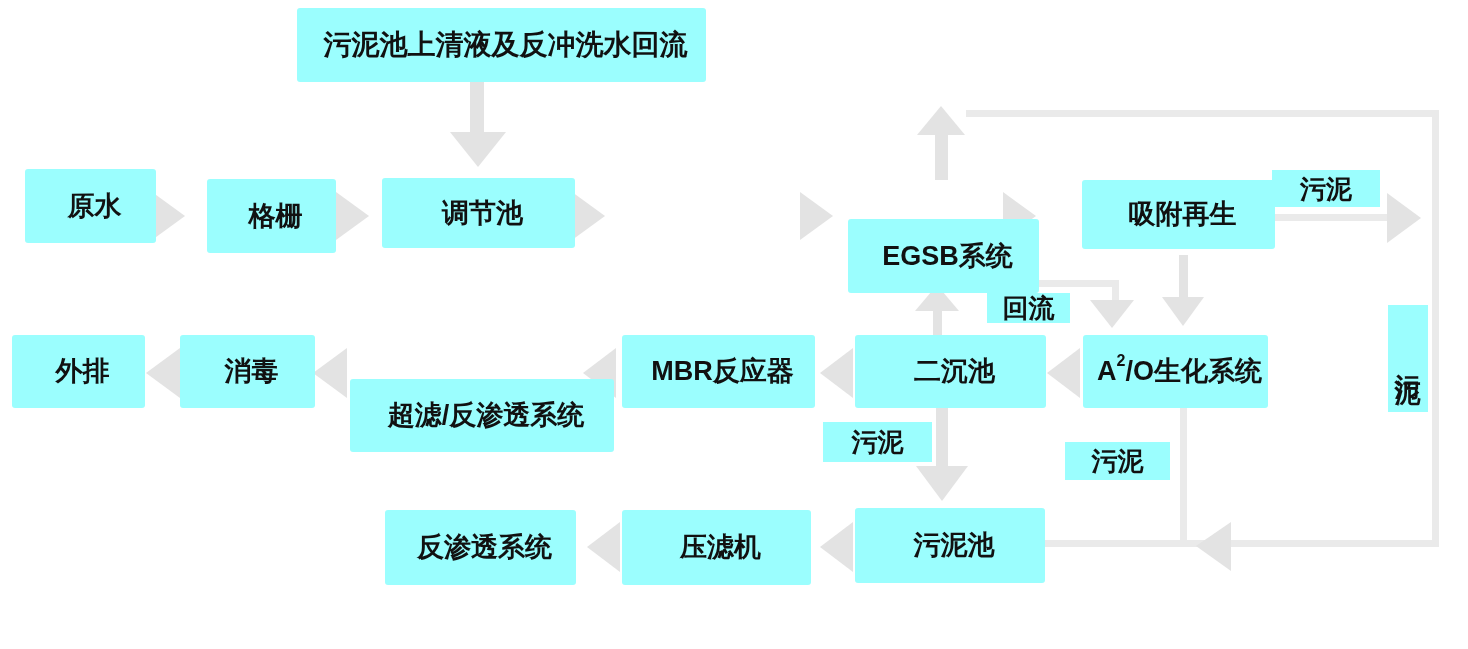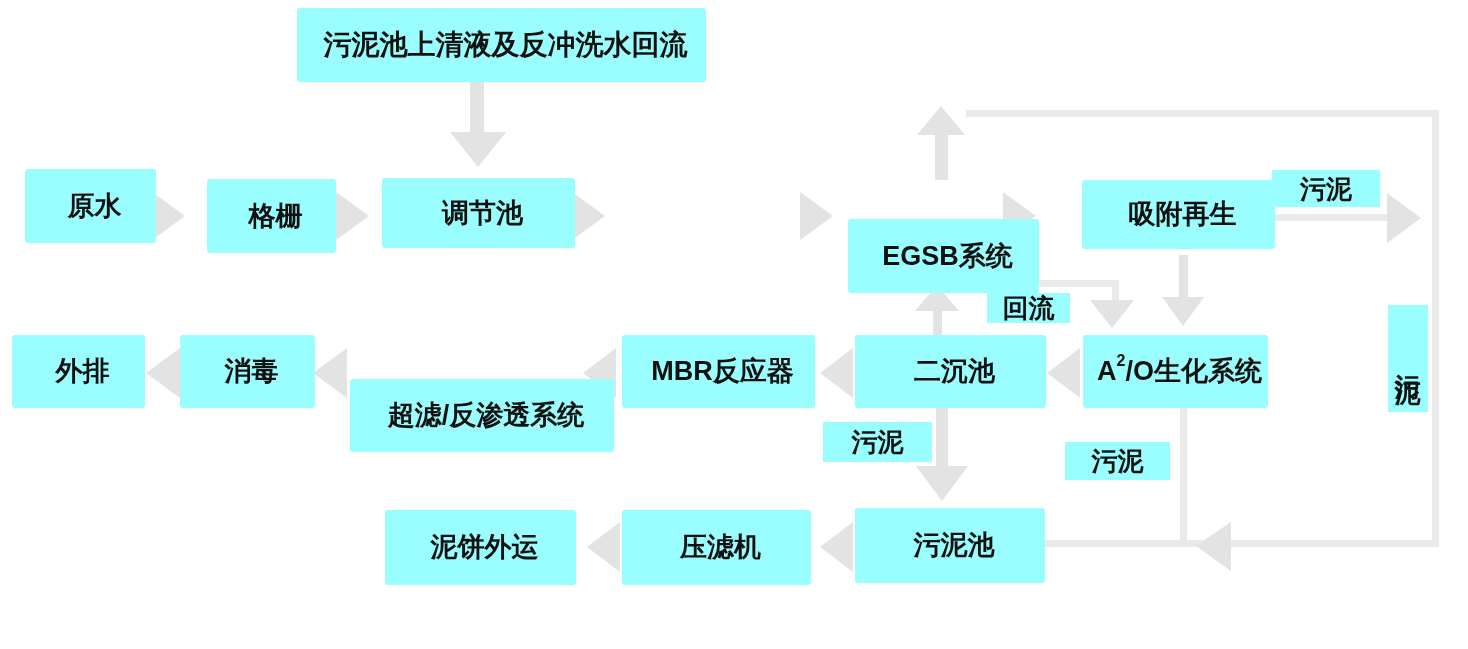--- a/index.html
+++ b/index.html
@@ -108,21 +108,21 @@
   <div class="node" style="left:622px;top:335px;width:185px;height:73px;">MBR反应器</div>
 
   <div class="node" style="left:855px;top:335px;width:183px;height:73px;text-align:right;">二沉池</div>
 
   <div class="node" style="left:1083px;top:335px;width:177px;height:73px;">
     <span>A</span>
       <span class="sup">2</span>
       <span>/O生化系统</span>
   </div>
 
-  <div class="node" style="left:385px;top:510px;width:183px;height:75px;">泥饼外运</div>
+  <div class="node" style="left:385px;top:510px;width:183px;height:75px;">反渗透系统</div>
 
   <div class="node" style="left:622px;top:510px;width:181px;height:75px;">压滤机</div>
 
   <div class="node" style="left:855px;top:508px;width:182px;height:75px;">污泥池</div>
 
   <div class="tag" style="left:1272px;top:170px;width:108px;height:37px;">污泥</div>
 
   <div class="tag" style="left:987px;top:293px;width:83px;height:30px;">回流</div>
 
   <div class="tag" style="left:823px;top:422px;width:109px;height:40px;">污泥</div>

